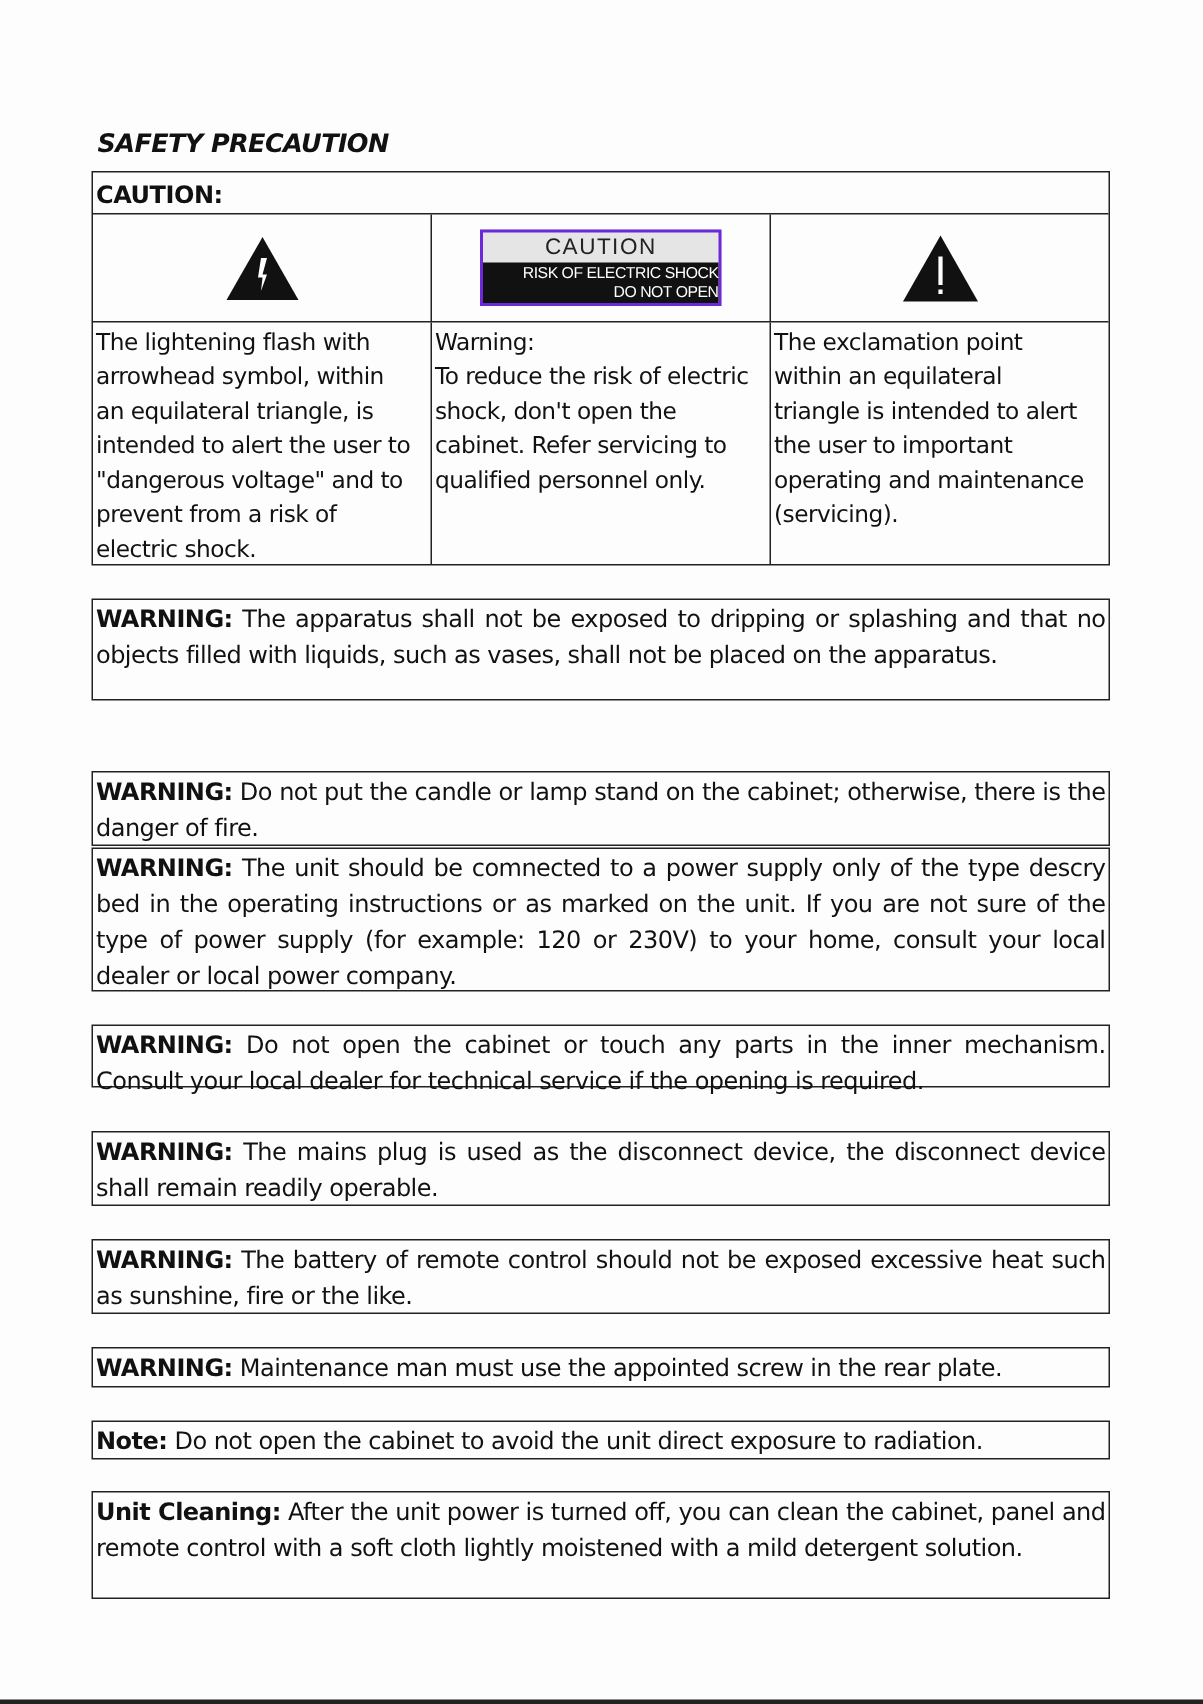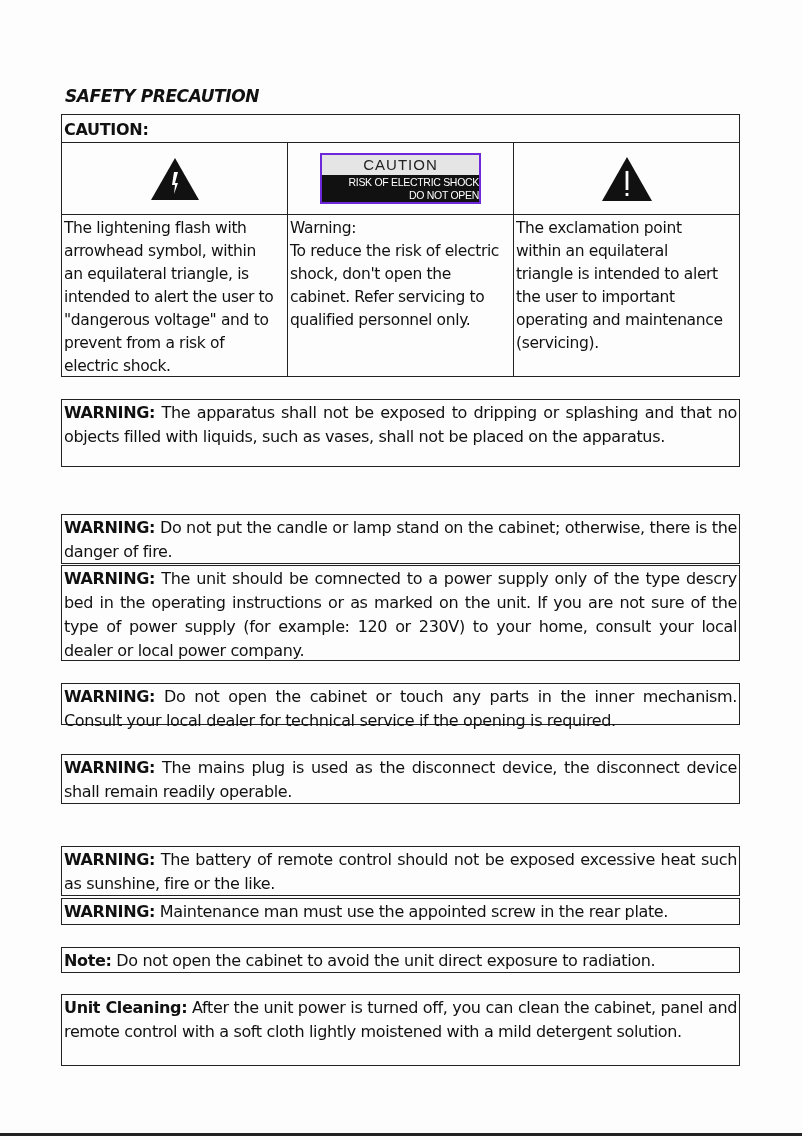--- a/index.html
+++ b/index.html
@@ -84,21 +84,21 @@
 <div class="box" style="top:399px; height:68px;"><b>WARNING:</b><span> The apparatus shall not be exposed to dripping or splashing and that no objects filled with liquids, such as vases, shall not be placed on the apparatus.</span></div>
 
 <div class="box" style="top:514px; height:50px;"><b>WARNING:</b><span> Do not put the candle or lamp stand on the cabinet; otherwise, there is the danger of fire.</span></div>
 
 <div class="box" style="top:565px; height:96px;"><b>WARNING:</b><span> The unit should be comnected to a power supply only of the type descry bed in the operating instructions or as marked on the unit. If you are not sure of the type of power supply (for example: 120 or 230V) to your home, consult your local dealer or local power company.</span></div>
 
 <div class="box" style="top:683px; height:42px;"><b>WARNING:</b><span> Do not open the cabinet or touch any parts in the inner mechanism. Consult your local dealer for technical service if the opening is required.</span></div>
 
 <div class="box" style="top:754px; height:50px;"><b>WARNING:</b><span> The mains plug is used as the disconnect device, the disconnect device shall remain readily operable.</span></div>
 
-<div class="box" style="top:826px; height:50px;margin-top:20px;"><b>WARNING:</b><span> The battery of remote control should not be exposed excessive heat such as sunshine, fire or the like.</span></div>
+<div class="box" style="top:826px; height:50px;"><b>WARNING:</b><span> The battery of remote control should not be exposed excessive heat such as sunshine, fire or the like.</span></div>
 
 <div class="box" style="top:898px; height:27px;"><b>WARNING:</b><span> Maintenance man must use the appointed screw in the rear plate.</span></div>
 
 <div class="box" style="top:947px; height:26px;"><b>Note:</b><span> Do not open the cabinet to avoid the unit direct exposure to radiation.</span></div>
 
 <div class="box" style="top:994px; height:72px;"><b>Unit Cleaning:</b><span> After the unit power is turned off, you can clean the cabinet, panel and remote control with a soft cloth lightly moistened with a mild detergent solution.</span></div>
 
 <div class="bottom-rule"></div>
 
 </body></html>

